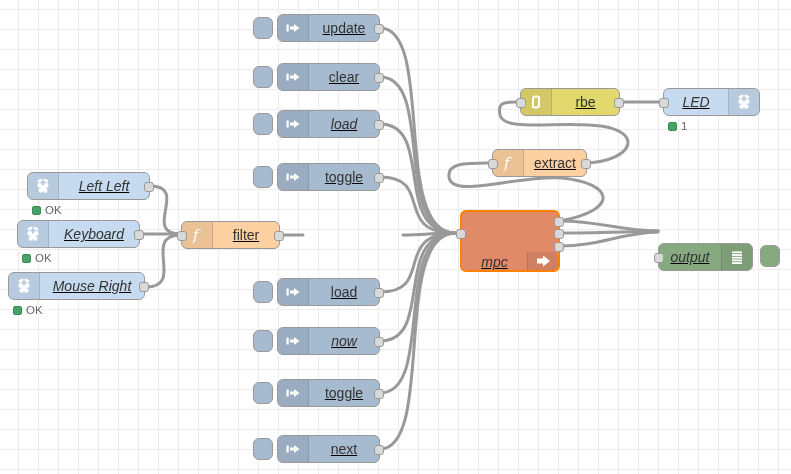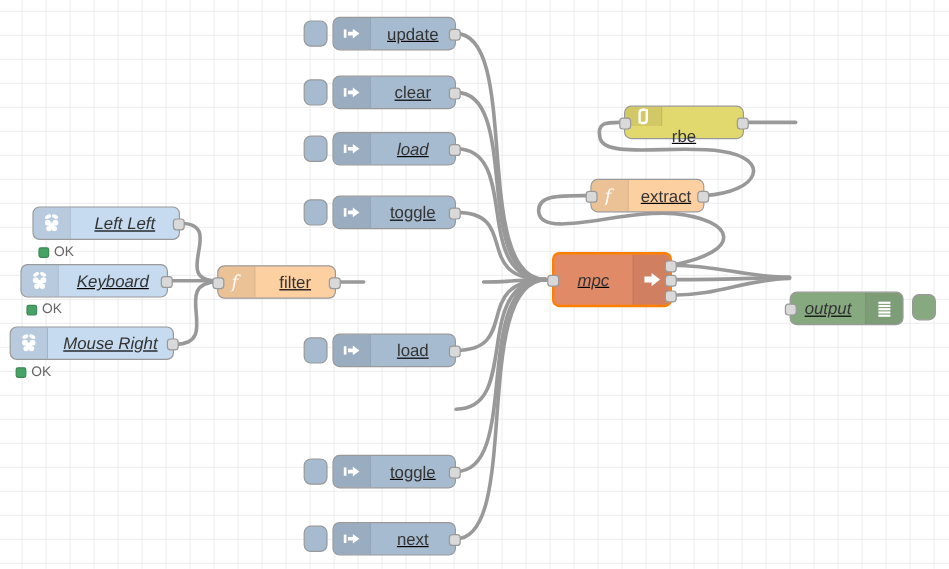--- a/index.html
+++ b/index.html
@@ -10,21 +10,21 @@
                      linear-gradient(to bottom,#ececec 1px,transparent 1px);
     background-size:20px 20px;background-position:18px 9px;
   }
   #wires{position:absolute;left:0;top:0;z-index:1;}
   #wires path{fill:none;stroke:#999;stroke-width:3;stroke-linecap:round;}
   .node{position:absolute;z-index:2;text-decoration:underline;}
   .body{
     position:relative;display:flex;align-items:stretch;height:28px;
     border:1px solid #999;border-radius:6px;box-sizing:border-box;
   }
-  .body.tall{height:46px;}
+  .body.tall{height:62px;align-items:flex-end;}
   .body.selected{border:2px solid #ff8000;}
   .icr{width:30px;display:flex;align-items:center;justify-content:center;
        background:rgba(0,0,0,0.07);flex:none;}
   .icr.l{border-right:1px solid rgba(0,0,0,0.12);border-radius:5px 0 0 5px;}
   .icr.r{border-left:1px solid rgba(0,0,0,0.12);border-radius:0 5px 5px 0;}
   .lbl{flex:1;display:flex;align-items:center;justify-content:center;
        font-size:14px;color:#333;white-space:nowrap;padding:0 6px;}
   .lbl.it{font-style:italic;}
   .port{
     position:absolute;width:10px;height:10px;box-sizing:border-box;
@@ -37,21 +37,21 @@
   .nbtn.inj{left:-25px;top:2px;background:#a6bbcf;}
   .nbtn.dbg{right:-28px;top:1px;background:#87a980;}
   .status{position:absolute;top:31px;left:4px;display:flex;align-items:center;
           gap:4px;font-size:11.5px;color:#666;}
   .sdot{width:9px;height:9px;border-radius:2px;background:#47a265;
         border:1px solid #3c8a55;box-sizing:border-box;}
   
   .inject .body{background:#a6bbcf;}
   .pi .body{background:#c6dbef;}
   .func .body{background:#fdd0a2;}
-  .yellow .body{background:#e2d96e;flex-direction:column;}
+  .yellow .body{background:#e2d96e;}
   .mpc .body{background:#e08a68;}
   .debug .body{background:#87a980;margin-top:25px;}
 </style>
 </head>
 <body>
 
 <div id="canvas">
 
   <svg id="wires" width="791" height="474">
     <path d="M150,186 C190,186 141,234 181,234"></path>
@@ -138,20 +138,33 @@
         <svg width="16" height="16" viewBox="0 0 16 16">
             <rect x="1.5" y="4.5" width="2.2" height="7" fill="#fff"></rect>
             <path d="M5 6.5h4V4l5.5 4L9 12V9.5H5Z" fill="#fff"></path>
           </svg>
       </div>
       <span class="lbl">load</span>
       <div class="port" style="right:-5px;top:9px;"></div>
     </div>
   </div>
 
+  <div class="node inject" style="left:277px;top:327px;width:103px;">
+    <div class="body">
+      <div class="nbtn inj"></div>
+      <div class="icr l">
+        <svg width="16" height="16" viewBox="0 0 16 16">
+            <rect x="1.5" y="4.5" width="2.2" height="7" fill="#fff"></rect>
+            <path d="M5 6.5h4V4l5.5 4L9 12V9.5H5Z" fill="#fff"></path>
+          </svg>
+      </div>
+      <span class="lbl it">now</span>
+      <div class="port" style="right:-5px;top:9px;"></div>
+    </div>
+  </div>
 
   <div class="node inject" style="left:277px;top:435px;width:103px;">
     <div class="body">
       <div class="nbtn inj"></div>
       <div class="icr l">
         <svg width="16" height="16" viewBox="0 0 16 16">
             <rect x="1.5" y="4.5" width="2.2" height="7" fill="#fff"></rect>
             <path d="M5 6.5h4V4l5.5 4L9 12V9.5H5Z" fill="#fff"></path>
           </svg>
       </div>
@@ -284,20 +297,41 @@
         <svg width="16" height="16" viewBox="0 0 16 16" fill="none" stroke="#fff" stroke-width="2">
             <path d="M5 14V5q0-2.5 2.5-2.5H10"></path>
             <path d="M11 2v9q0 2.5-2.5 2.5H6"></path>
           </svg>
       </div>
       <span class="lbl">rbe</span>
       <div class="port" style="left:-5px;top:9px;"></div>
       <div class="port" style="right:-5px;top:9px;"></div>
     </div>
   </div>
+  <div class="node pi" style="left:663px;top:88px;width:97px;">
+    <div class="body">
+      <span class="lbl it">LED</span>
+      <div class="icr r">
+        <svg width="18" height="18" viewBox="0 0 20 20" fill="#fff">
+            <ellipse cx="6.8" cy="4" rx="3" ry="1.7" transform="rotate(-28 6.8 4)"></ellipse>
+            <ellipse cx="13.2" cy="4" rx="3" ry="1.7" transform="rotate(28 13.2 4)"></ellipse>
+            <circle cx="6.5" cy="9.5" r="2.7"></circle>
+            <circle cx="13.5" cy="9.5" r="2.7"></circle>
+            <circle cx="10" cy="12" r="2.7"></circle>
+            <circle cx="7.5" cy="15" r="2.5"></circle>
+            <circle cx="12.5" cy="15" r="2.5"></circle>
+          </svg>
+      </div>
+      <div class="port" style="left:-5px;top:9px;"></div>
+      <div class="status">
+        <span class="sdot"></span>
+        <span>1</span>
+      </div>
+    </div>
+  </div>
 
   <div class="node debug" style="left:658px;top:218px;width:95px;">
     <div class="body">
       <span class="lbl it">output</span>
       <div class="icr r">
         <svg width="16" height="16" viewBox="0 0 16 16" fill="#fff">
             <rect x="3" y="2.4" width="10" height="1.8"></rect>
             <rect x="3" y="5.1" width="10" height="1.8"></rect>
             <rect x="3" y="7.8" width="10" height="1.8"></rect>
             <rect x="3" y="10.5" width="10" height="1.8"></rect>

